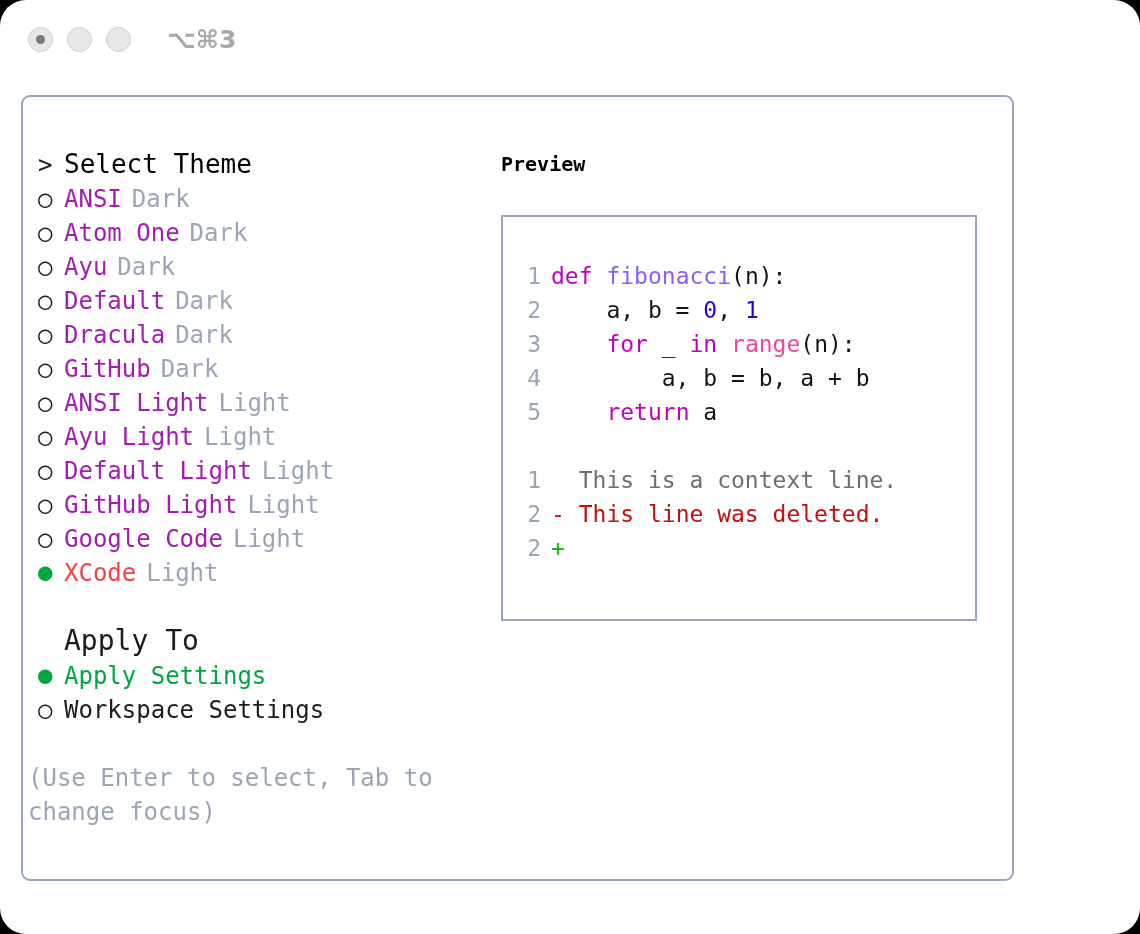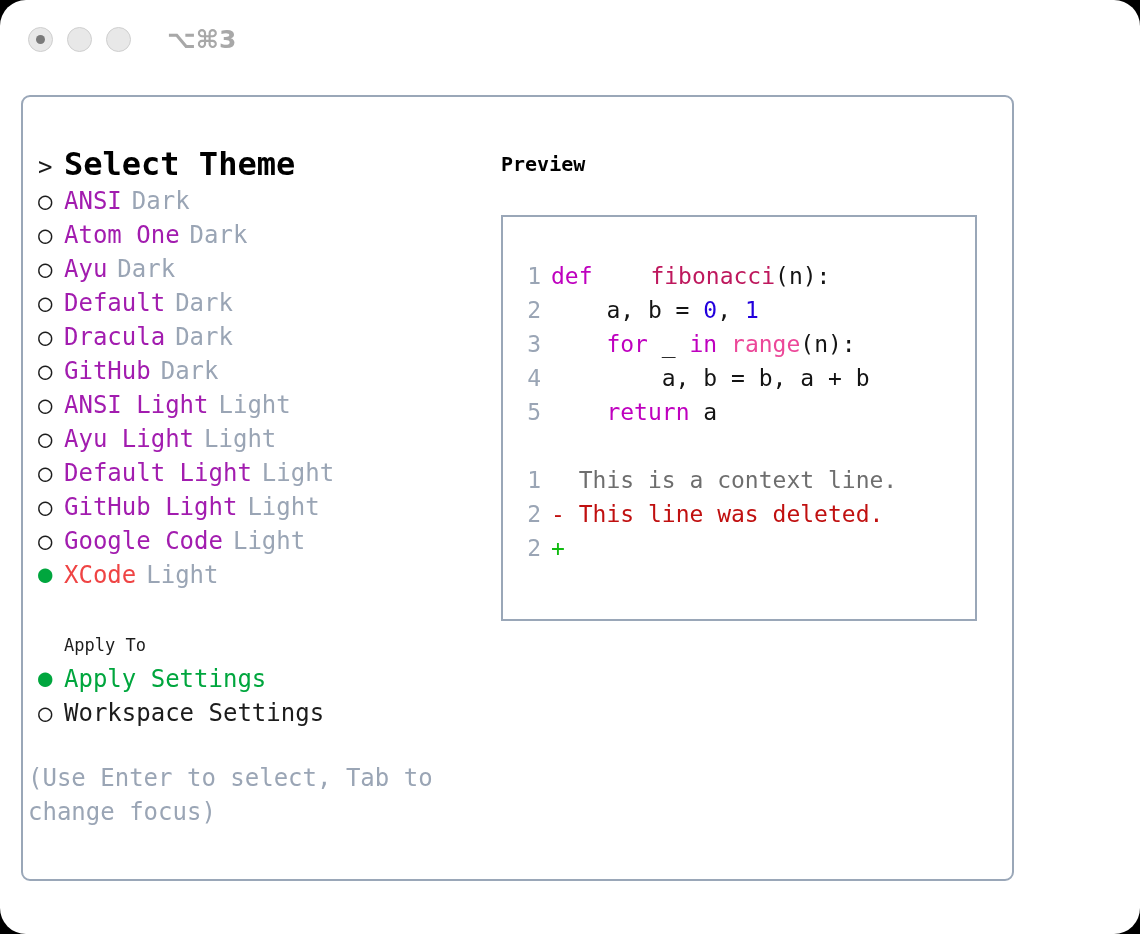--- a/index.html
+++ b/index.html
@@ -106,33 +106,33 @@
     flex: 0 0 26px;
     font-size: 24px;
     color: #1c1c1c;
   }
   .marker.selected { color: #00a63e; }
   .marker.bullet {
     position: relative;
     top: -1px;
   }
   .heading {
-    font-weight: bold;
-    font-size: 32px;
+    font-weight: normal;
+    font-size: 26px;
     color: #000000;
   }
   .theme-name { color: #a21caf; }
   .theme-name.sel { color: #ef4444; }
   .theme-kind {
     color: #9aa5b5;
     margin-left: 10px;
   }
   .apply-heading {
     color: #1c1c1c;
-    font-size: 17px;
+    font-size: 28px;
   }
   .apply-label { color: #1c1c1c; }
   .apply-label.sel { color: #00a63e; }
 
   .spacer-lg { height: 34px; }
 
   .hint {
     position: absolute;
     left: 5px;
     top: 664px;
@@ -179,21 +179,21 @@
     display: inline-block;
     width: 26px;
     flex: 0 0 26px;
     text-align: right;
     color: #9aa5b5;
     margin-right: 10px;
   }
   .blank-line { height: 34px; }
 
   .tok-kw  { color: #bf00bf; }
-  .tok-fn  { color: #be185d; margin-left: 44px; }
+  .tok-fn  { color: #8b5cf6; }
   .tok-num { color: #2200dd; }
   .tok-bi  { color: #ec4899; }
   .tok-txt { color: #141414; }
 
   .diff-ctx { color: #6e6e6e; }
   .diff-del { color: #c01010; }
   .diff-add { color: #11bb11; }
 </style>
 </head>
 <body>

